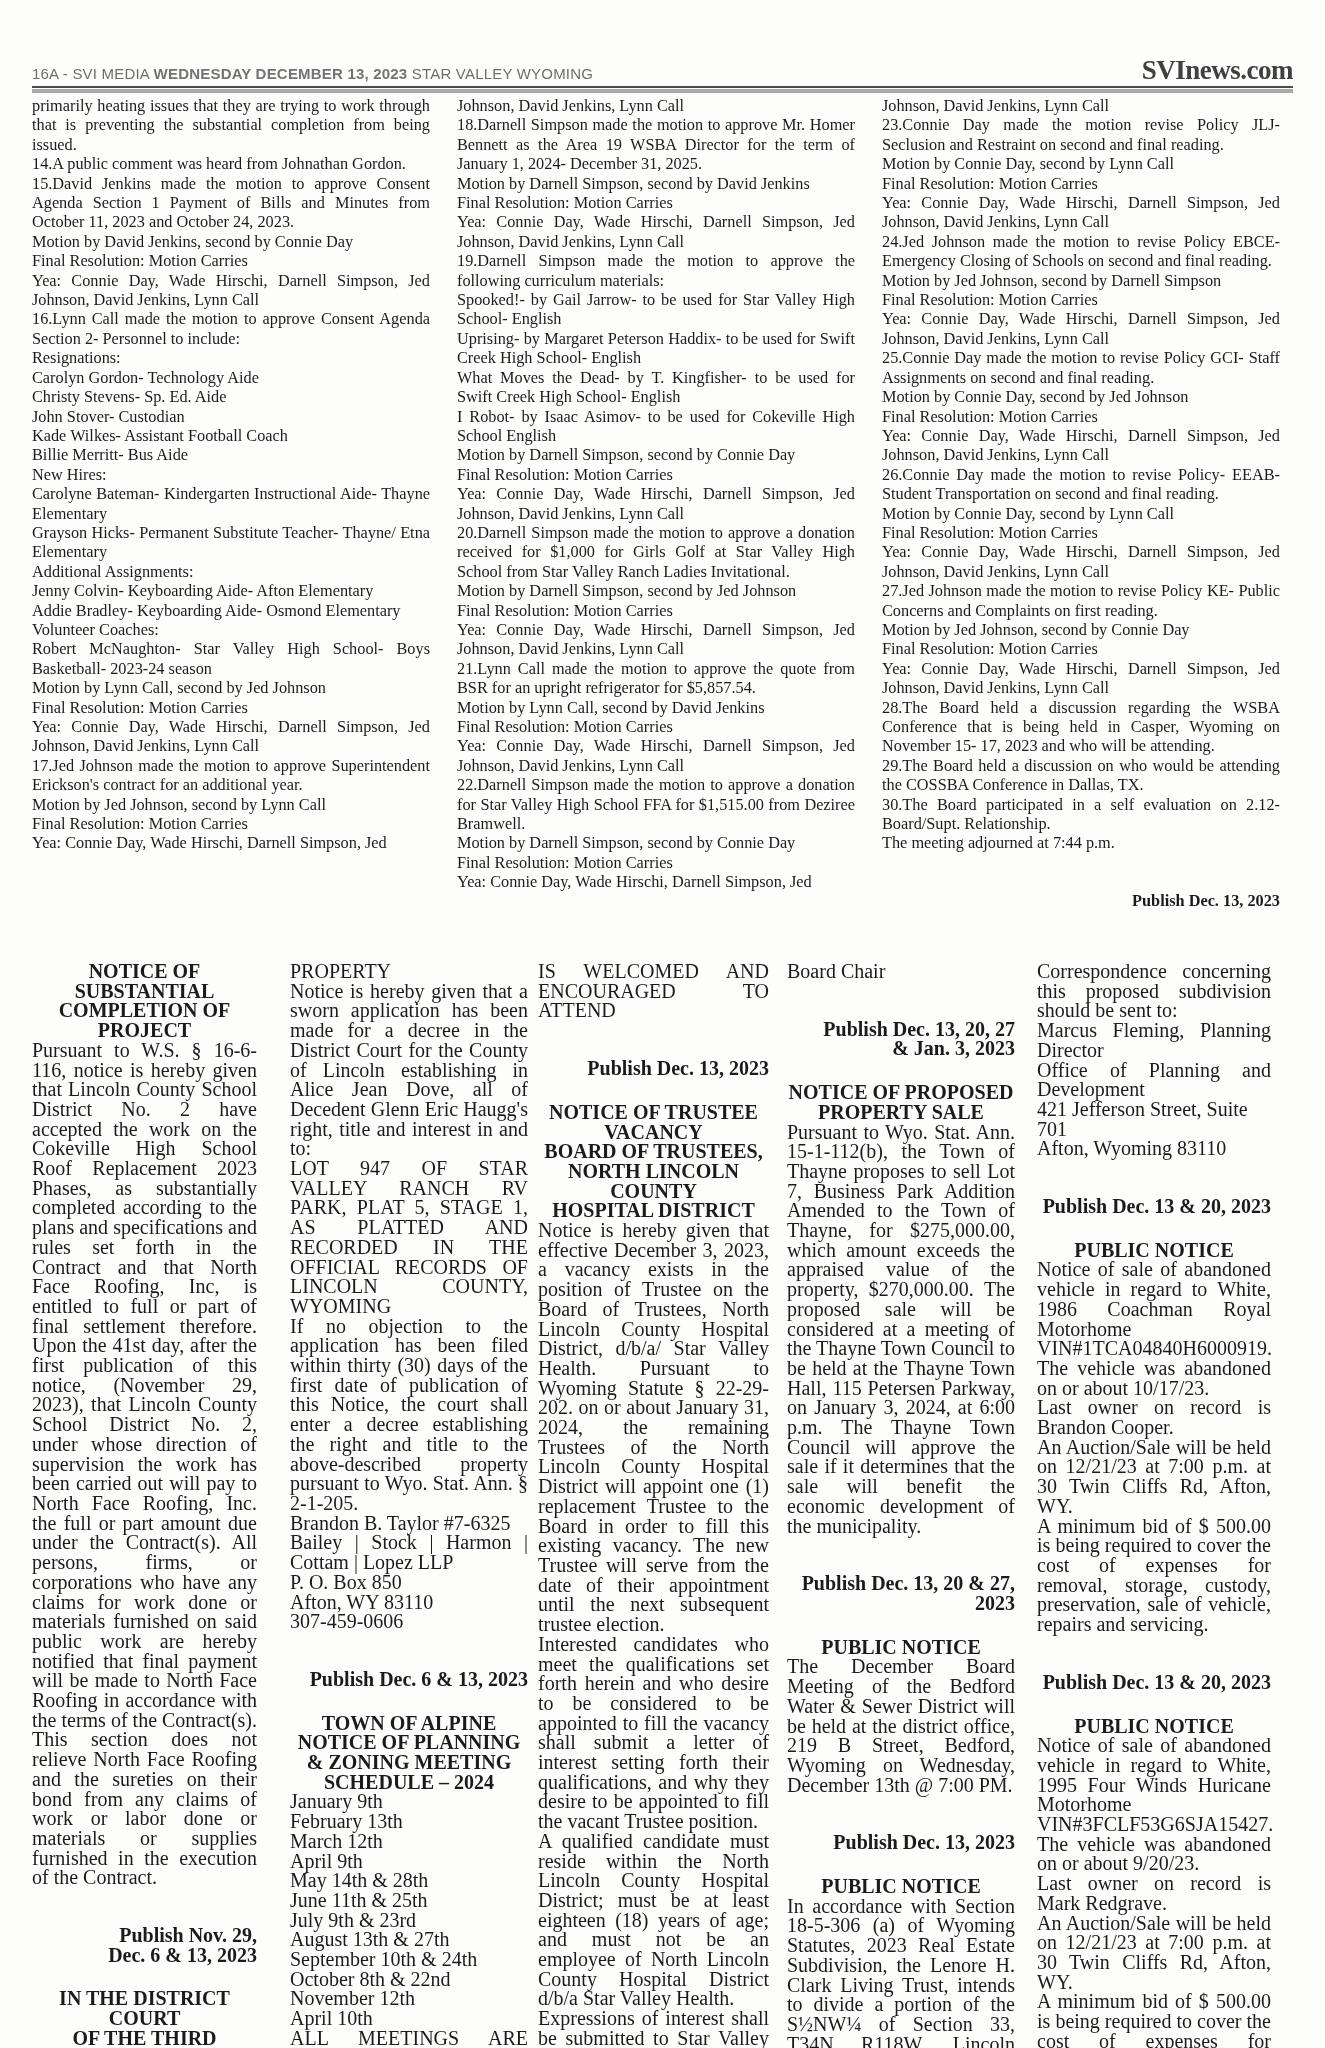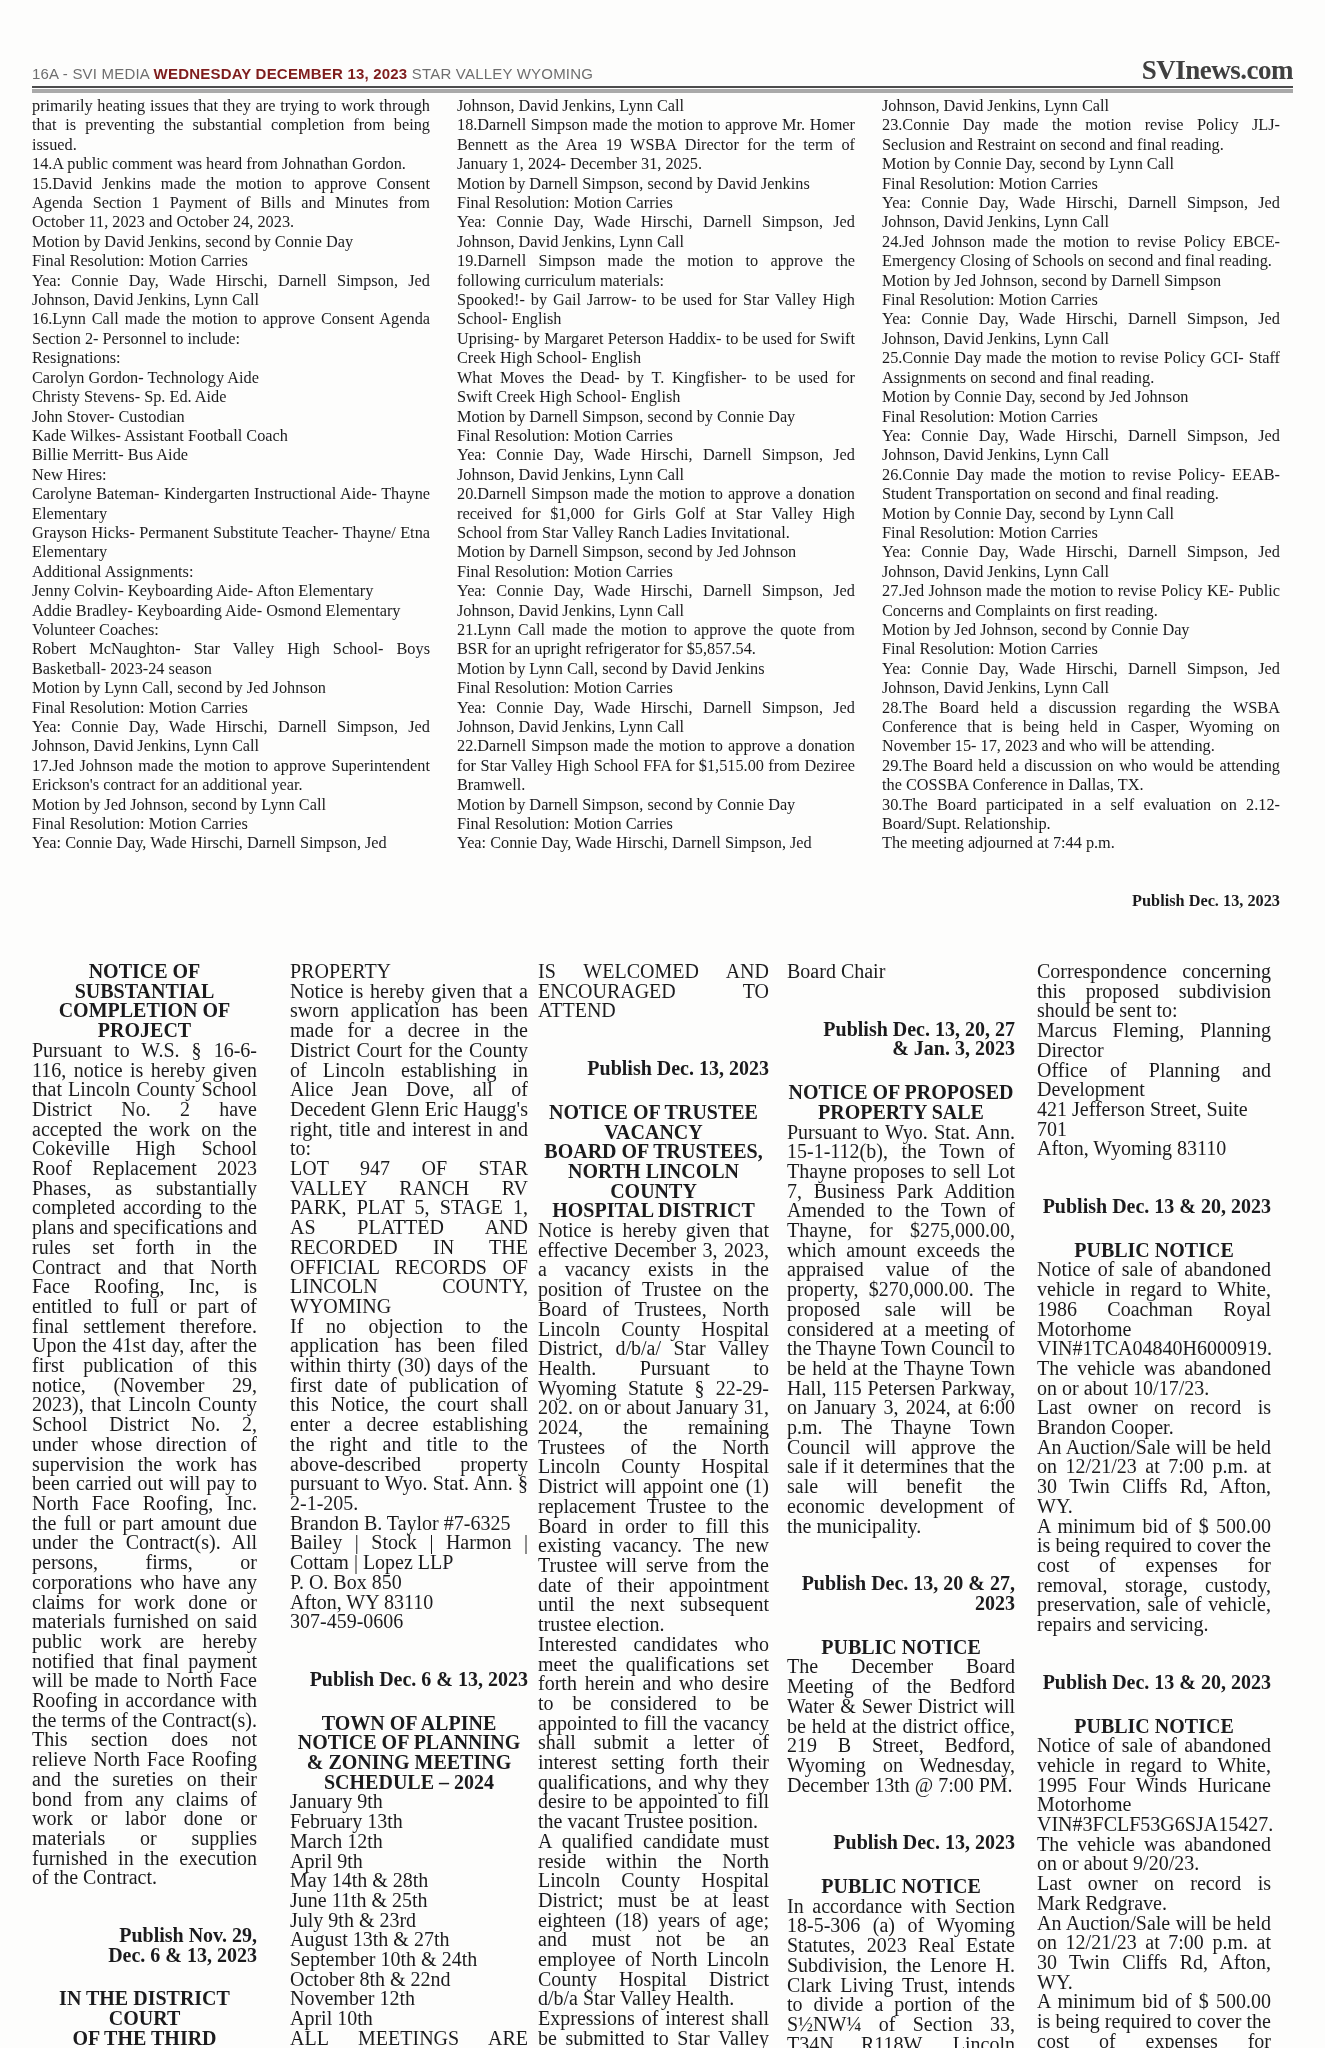--- a/index.html
+++ b/index.html
@@ -8,21 +8,21 @@
     font-family:"Liberation Serif", serif;color:#1b1b1d;
     -webkit-font-smoothing:antialiased;
   }
   
   .masthead{position:absolute;left:32px;top:54px;width:1261px;height:28px;}
   .mast-left{
     position:absolute;left:0;bottom:0;
     font-family:"Liberation Sans", sans-serif;font-size:15px;letter-spacing:.2px;
     color:#6e6e6e;white-space:nowrap;
   }
-  .mast-left b{color:#7f1d1d;font-weight:bold;}
+  .mast-left b{color:#737373;font-weight:bold;}
   .mast-right{
     position:absolute;right:0;bottom:-4px;
     font-family:"Liberation Serif", serif;font-weight:bold;font-size:27px;color:#404040;
     letter-spacing:-0.5px;
   }
   .rule-dark{position:absolute;left:32px;top:86px;width:1261px;height:2px;background:#4c4c4c;}
   .rule-gray{position:absolute;left:32px;top:89px;width:1261px;height:4px;background:#a9a9a9;}
 
   
   .col{position:absolute;}
@@ -91,20 +91,21 @@
   <div class="col m2">
       <div class="blk p">Johnson, David Jenkins, Lynn Call</div>
       <div class="blk p">18.Darnell Simpson made the motion to approve Mr. Homer Bennett as the Area 19 WSBA Director for the term of January 1, 2024- December 31, 2025.</div>
       <div class="blk p">Motion by Darnell Simpson, second by David Jenkins</div>
       <div class="blk p">Final Resolution: Motion Carries</div>
       <div class="blk p">Yea: Connie Day, Wade Hirschi, Darnell Simpson, Jed Johnson, David Jenkins, Lynn Call</div>
       <div class="blk p">19.Darnell Simpson made the motion to approve the following curriculum materials:</div>
       <div class="blk p">Spooked!- by Gail Jarrow- to be used for Star Valley High School- English</div>
       <div class="blk p">Uprising- by Margaret Peterson Haddix- to be used for Swift Creek High School- English</div>
       <div class="blk p">What Moves the Dead- by T. Kingfisher- to be used for Swift Creek High School- English</div>
+      <div class="blk p">I Robot- by Isaac Asimov- to be used for Cokeville High School English</div>
       <div class="blk p">Motion by Darnell Simpson, second by Connie Day</div>
       <div class="blk p">Final Resolution: Motion Carries</div>
       <div class="blk p">Yea: Connie Day, Wade Hirschi, Darnell Simpson, Jed Johnson, David Jenkins, Lynn Call</div>
       <div class="blk p">20.Darnell Simpson made the motion to approve a donation received for $1,000 for Girls Golf at Star Valley High School from Star Valley Ranch Ladies Invitational.</div>
       <div class="blk p">Motion by Darnell Simpson, second by Jed Johnson</div>
       <div class="blk p">Final Resolution: Motion Carries</div>
       <div class="blk p">Yea: Connie Day, Wade Hirschi, Darnell Simpson, Jed Johnson, David Jenkins, Lynn Call</div>
       <div class="blk p">21.Lynn Call made the motion to approve the quote from BSR for an upright refrigerator for $5,857.54.</div>
       <div class="blk p">Motion by Lynn Call, second by David Jenkins</div>
       <div class="blk p">Final Resolution: Motion Carries</div>

